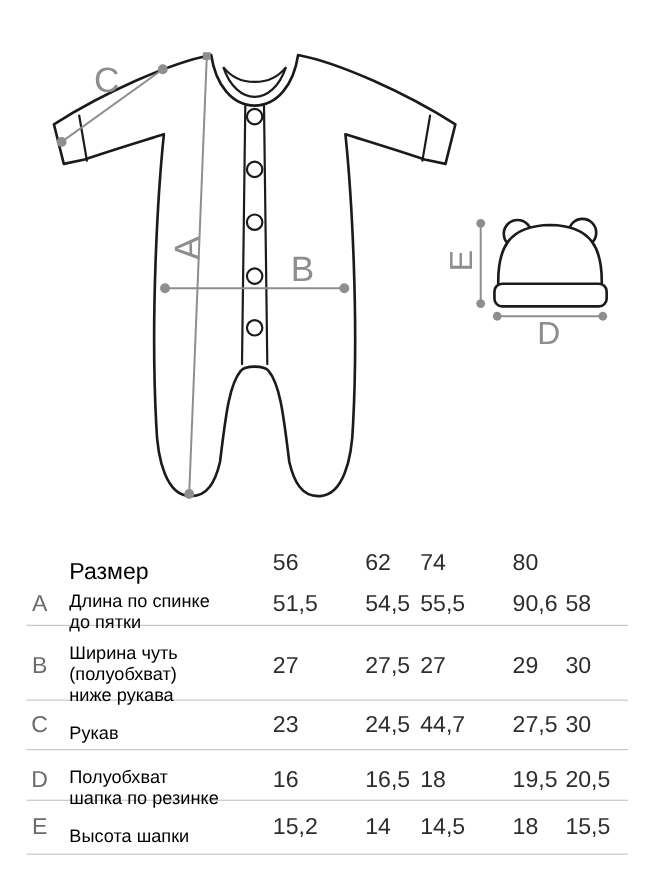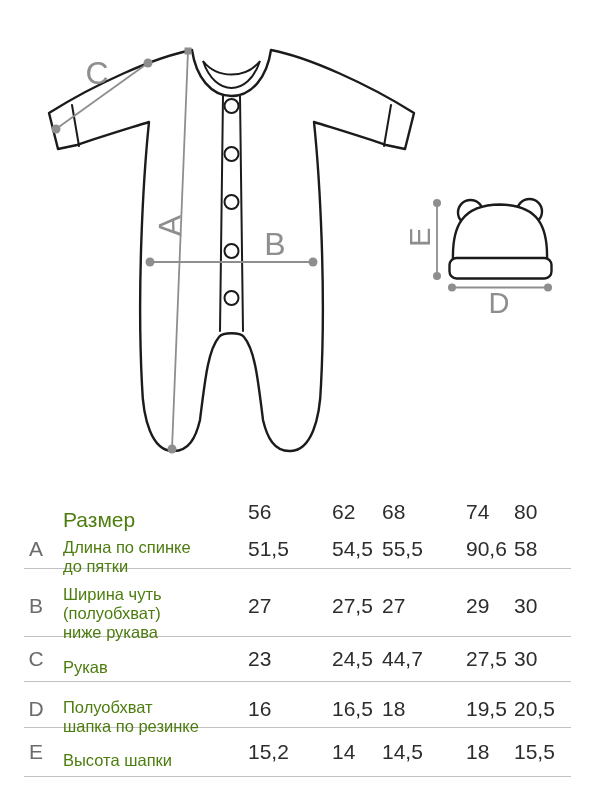--- a/index.html
+++ b/index.html
@@ -65,21 +65,21 @@
   .trow.row-e  { height: 49px; }
   .cell { font-size: 21px; }
   .cell.letter {
     color: #6b6b6b;
     text-align: center;
   }
   .cell.label {
     padding-left: 15px;
     font-size: 16.5px;
     line-height: 19px;
-    color: #4d7c0f;
+    color: #000000;
     margin-top: 16px;
   }
   .cell.header-label { font-size: 21px; }
   .cell.val { text-align: left; }
 </style>
 </head>
 <body>
 
 <div class="page">
 
@@ -159,21 +159,20 @@
     </g>
   </svg>
 
   <div class="size-table">
 
     <div class="trow thead">
       <div class="cell letter"></div>
       <div class="cell label header-label">Размер</div>
       <div class="cell val">56</div>
       <div class="cell val">62</div>
-      <div class="cell val">68</div>
       <div class="cell val">74</div>
       <div class="cell val">80</div>
     </div>
 
     <div class="trow row-a bordered">
       <div class="cell letter">A</div>
       <div class="cell label">
         <div>Длина по спинке</div>
         <div>до пятки</div>
         <div></div>

